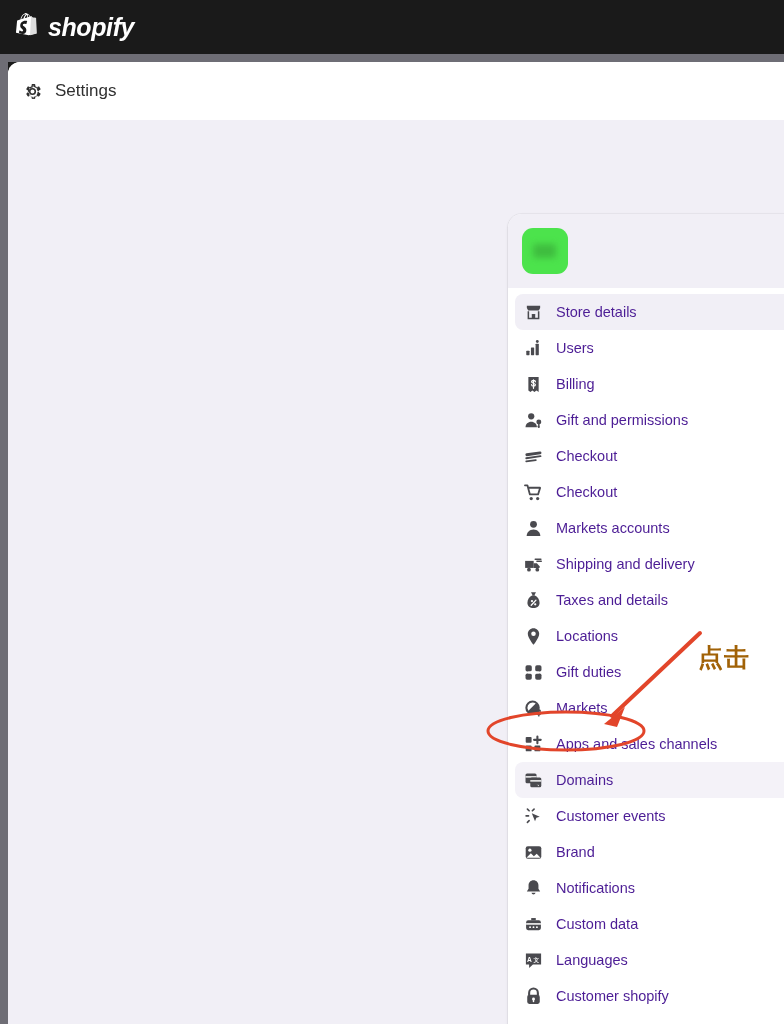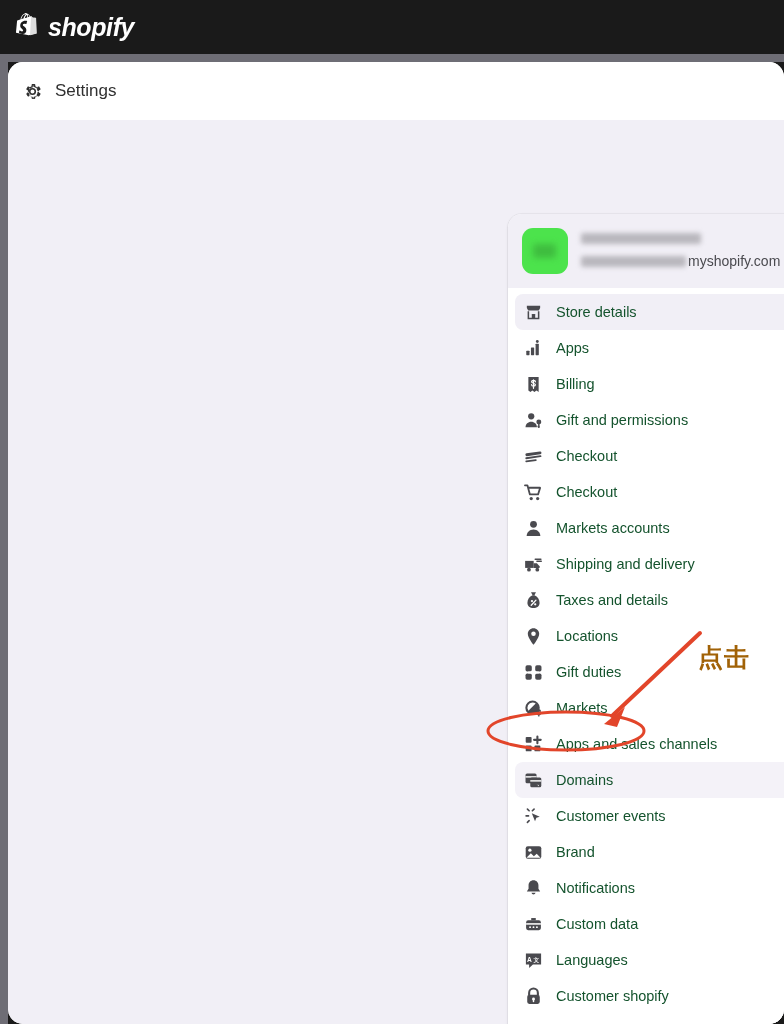--- a/index.html
+++ b/index.html
@@ -42,21 +42,20 @@
     background: #6e6d75;
   }
 
   
   .appframe {
     position: absolute; left: 8px; top: 62px;
     width: 776px; height: 962px;
     background: #ffffff;
     border-top-left-radius: 12px;
     overflow: hidden;
-    border-radius: 15px;
   }
 
   .settings-header {
     position: absolute; left: 0; top: 0;
     width: 776px; height: 58px;
     background: #ffffff;
     display: flex; align-items: center;
     padding-left: 14px; gap: 12px;
   }
   .gear-icon { width: 21px; height: 21px; display: block; flex: none; }
@@ -122,21 +121,21 @@
     border-radius: 8px;
     cursor: pointer;
   }
   .menu-item.active { background: #f1eff6; }
   .menu-item.hovered { background: #f4f2f8; }
   .menu-icon {
     width: 19px; height: 19px; flex: none;
     display: block; color: #4a4a4f;
   }
   .menu-label {
-    font-size: 14.5px; color: #14532d;
+    font-size: 14.5px; color: #4c1d95;
     white-space: nowrap;
     text-align: right;
   }
 
   
   .annotation {
     position: absolute; left: 0; top: 0;
     width: 784px; height: 1024px;
     pointer-events: none;
   }
@@ -174,46 +173,39 @@
     </svg>
     <span class="settings-title">Settings</span>
   </div>
 
   <div class="settings-body">
 
     <div class="settings-card">
 
       <div class="card-header">
         <div class="store-avatar"></div>
-        <div class="store-meta">
-          <div class="redact line1"></div>
-          <div class="domain-row">
-            <div class="redact line2"></div>
-            <span class="domain-text">myshopify.com</span>
-          </div>
-        </div>
       </div>
 
       <div class="menu" id="menu-list">
           <div class="menu-item active">
             <svg class="menu-icon" viewBox="0 0 20 20" fill="currentColor">
               <path d="M3 3h14v2.2l-1.4 2.6H4.4L3 5.2V3z"></path>
               <path d="M4.6 8.8v7.6h10.8V8.8" fill="none" stroke="currentColor" stroke-width="1.6"></path>
               <rect x="8.2" y="11.6" width="3.6" height="4.8" rx=".5"></rect>
             </svg>
             <span class="menu-label">Store details</span>
           </div>
           <div class="menu-item">
             <svg class="menu-icon" viewBox="0 0 20 20" fill="currentColor">
               <rect x="2.4" y="12.4" width="3.4" height="4.6" rx=".6"></rect>
               <rect x="7.3" y="9" width="3.4" height="8" rx=".6"></rect>
               <rect x="12.2" y="5" width="3.4" height="12" rx=".6"></rect>
               <circle cx="14" cy="2.6" r="1.5"></circle>
             </svg>
-            <span class="menu-label">Apps</span>
+            <span class="menu-label">Users</span>
           </div>
           <div class="menu-item">
             <svg class="menu-icon" viewBox="0 0 20 20" fill="currentColor">
               <path d="M4.6 2h10.8v16l-2.2-1.6-2.2 1.6-2.2-1.6L6.8 18 4.6 16.4V2z"></path>
               <path d="M10 5v9M12 7.2c0-1-1-1.6-2-1.6s-2 .5-2 1.5 1 1.3 2 1.6 2 .6 2 1.6-1 1.5-2 1.5-2-.6-2-1.6" fill="none" stroke="#fff" stroke-width="1.3" stroke-linecap="round"></path>
             </svg>
             <span class="menu-label">Billing</span>
           </div>
           <div class="menu-item">
             <svg class="menu-icon" viewBox="0 0 20 20" fill="currentColor">

